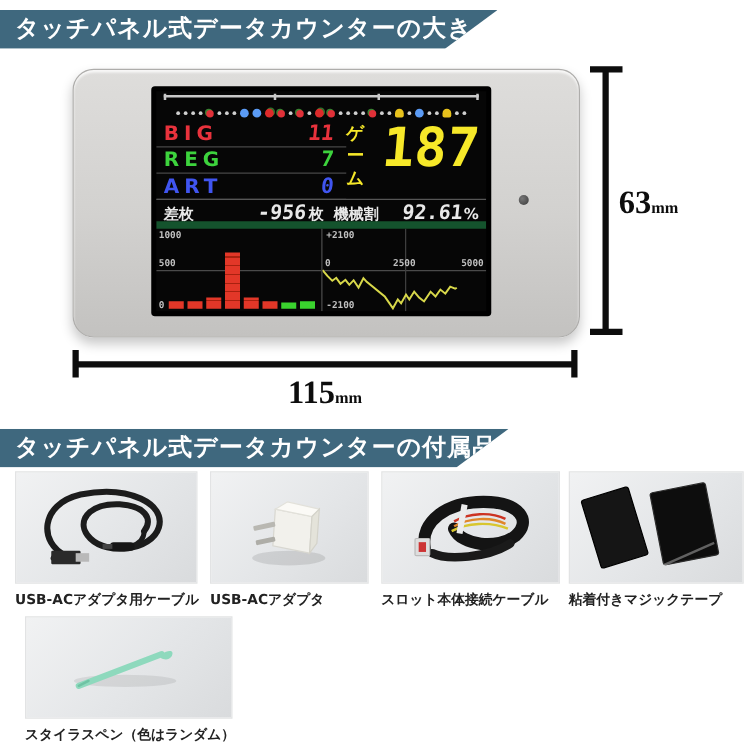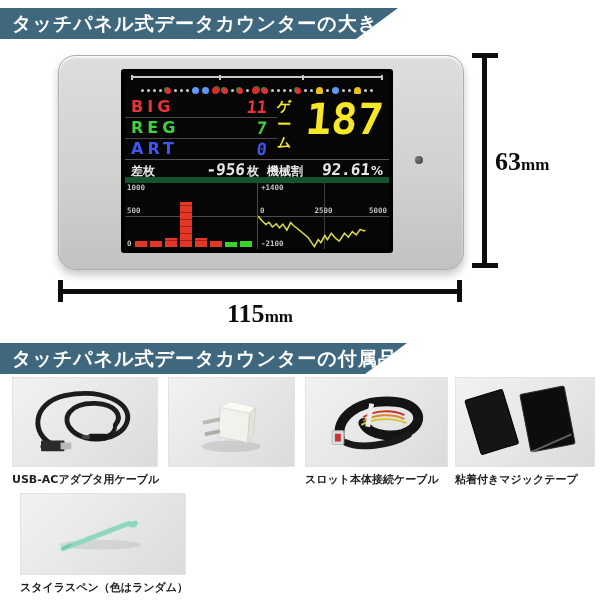--- a/index.html
+++ b/index.html
@@ -82,21 +82,21 @@
   #vdim .bar{position:absolute;left:10px;top:4px;bottom:4px;width:5px;background:#0d0d0d;}
   #vdim .cap{position:absolute;left:0;width:26px;height:5px;background:#0d0d0d;}
   #vdim .cap.b{bottom:0;} #vdim .cap.t{top:0;}
   #hdim{left:58px;top:280px;width:404px;height:22px;}
   #hdim .bar{position:absolute;left:2px;right:2px;top:9px;height:5px;background:#0d0d0d;}
   #hdim .cap{position:absolute;top:0;width:5px;height:22px;background:#0d0d0d;}
   #hdim .cap.l{left:0;} #hdim .cap.r{right:0;}
   .dim-label{position:absolute;color:#0d0d0d;font-family:"Liberation Serif","DejaVu Serif",serif;font-weight:bold;}
   #height-label{left:495px;top:147px;}
   #width-label{left:58px;top:299px;width:404px;text-align:center;}
-  .dim-num{font-size:26px;} .dim-unit{font-size:17px;}
+  .dim-num{font-size:26px;} .dim-unit{font-size:13px;}
 
   
   .card{position:absolute;}
   .photo{position:relative;width:100%;background:linear-gradient(135deg,#f1f2f3 0%,#e4e6e8 55%,#d9dbdd 100%);
     border:1px solid #e2e3e4;box-sizing:border-box;overflow:hidden;}
   .photo svg{display:block;width:100%;height:100%;}
   .caption{margin-top:5px;text-align:left;font-size:11px;font-weight:bold;color:#222;white-space:nowrap;}
   #card-1{left:12px;top:377px;width:146px;} #card-1 .photo{height:90px;}
   #card-2{left:168px;top:377px;width:127px;} #card-2 .photo{height:90px;}
   #card-3{left:305px;top:377px;width:143px;} #card-3 .photo{height:90px;}
@@ -201,21 +201,21 @@
                 <div class="hbar r" style="height: 10.5%;"></div>
                 <div class="hbar r" style="height: 15%;"></div>
                 <div class="hbar r" style="height: 76%;"></div>
                 <div class="hbar r" style="height: 15%;"></div>
                 <div class="hbar r" style="height: 10.5%;"></div>
                 <div class="hbar g" style="height: 8.5%;"></div>
                 <div class="hbar g" style="height: 10.5%;"></div>
               </div>
           </div>
           <div class="gpanel" id="line-panel">
-            <span class="gtick" style="left:3px;top:1px">+1400</span>
+            <span class="gtick" style="left:3px;top:1px">+2100</span>
             <span class="gtick" style="left:3px;bottom:1px">-2100</span>
             <span class="gtick" style="left:2px;top:calc(50% - 9px)">0</span>
             <span class="gtick" style="left:50%;transform:translateX(-50%);top:calc(50% - 9px)">2500</span>
             <span class="gtick" style="right:2px;top:calc(50% - 9px)">5000</span>
             <div class="gridh"></div>
             <div class="gridv"></div>
             <svg id="slump-svg" viewBox="0 0 130 72" preserveAspectRatio="none">
               <polyline fill="none" stroke-width="1.6" points="0.0,36.0 3.9,41.1 7.8,45.4 10.9,42.9 14.3,48.0 18.2,44.6 21.3,48.9 24.7,44.9 28.6,51.4 32.5,43.2 35.1,46.3 39.0,49.7 49.4,59.1 55.9,69.4 59.8,61.7 62.4,65.1 66.3,57.4 68.9,61.7 72.8,54.9 76.7,60.0 80.6,63.4 85.8,54.9 89.7,59.1 93.6,53.1 97.5,56.6 101.4,50.6 105.3,52.3 106.6,51.4" stroke="#d8d84a"></polyline>
             </svg>
           </div>
@@ -266,20 +266,21 @@
     <div class="photo">
       <svg viewBox="0 0 127 90">
         <ellipse cx="63" cy="70" rx="30" ry="6" fill="rgba(0,0,0,0.10)"></ellipse>
         <path d="M52,30 L82,36 L80,66 L50,60 Z" fill="#f2f1ec" stroke="#d8d7d0" stroke-width="1"></path>
         <path d="M52,30 L62,24 L88,30 L82,36 Z" fill="#fbfaf6" stroke="#e2e1da" stroke-width="1"></path>
         <path d="M82,36 L88,30 L86,58 L80,66 Z" fill="#e4e3da" stroke="#d4d3ca" stroke-width="1"></path>
         <rect x="34" y="42" width="18" height="4" rx="1" fill="#b9b8b2" transform="rotate(-12 43 44)"></rect>
         <rect x="36" y="54" width="16" height="4" rx="1" fill="#aeada7" transform="rotate(-12 44 56)"></rect>
       </svg>
     </div>
+    <div class="caption">USB-ACアダプタ</div>
   </div>
 
   <div class="card" id="card-4">
     <div class="photo">
       <svg viewBox="0 0 140 90">
         <rect x="16" y="16" width="40" height="58" rx="2" fill="#151515" stroke="#000" stroke-width="1" transform="rotate(-17 36 45)"></rect>
         <rect x="70" y="12" width="46" height="60" rx="2" fill="#0d0d0d" stroke="#2c2c2c" stroke-width="1" transform="rotate(-11 93 42)"></rect>
         <path d="M70,72 L114,62" stroke="rgba(255,255,255,0.35)" stroke-width="2" transform="rotate(-11 93 42)" fill="none"></path>
       </svg>
     </div>

